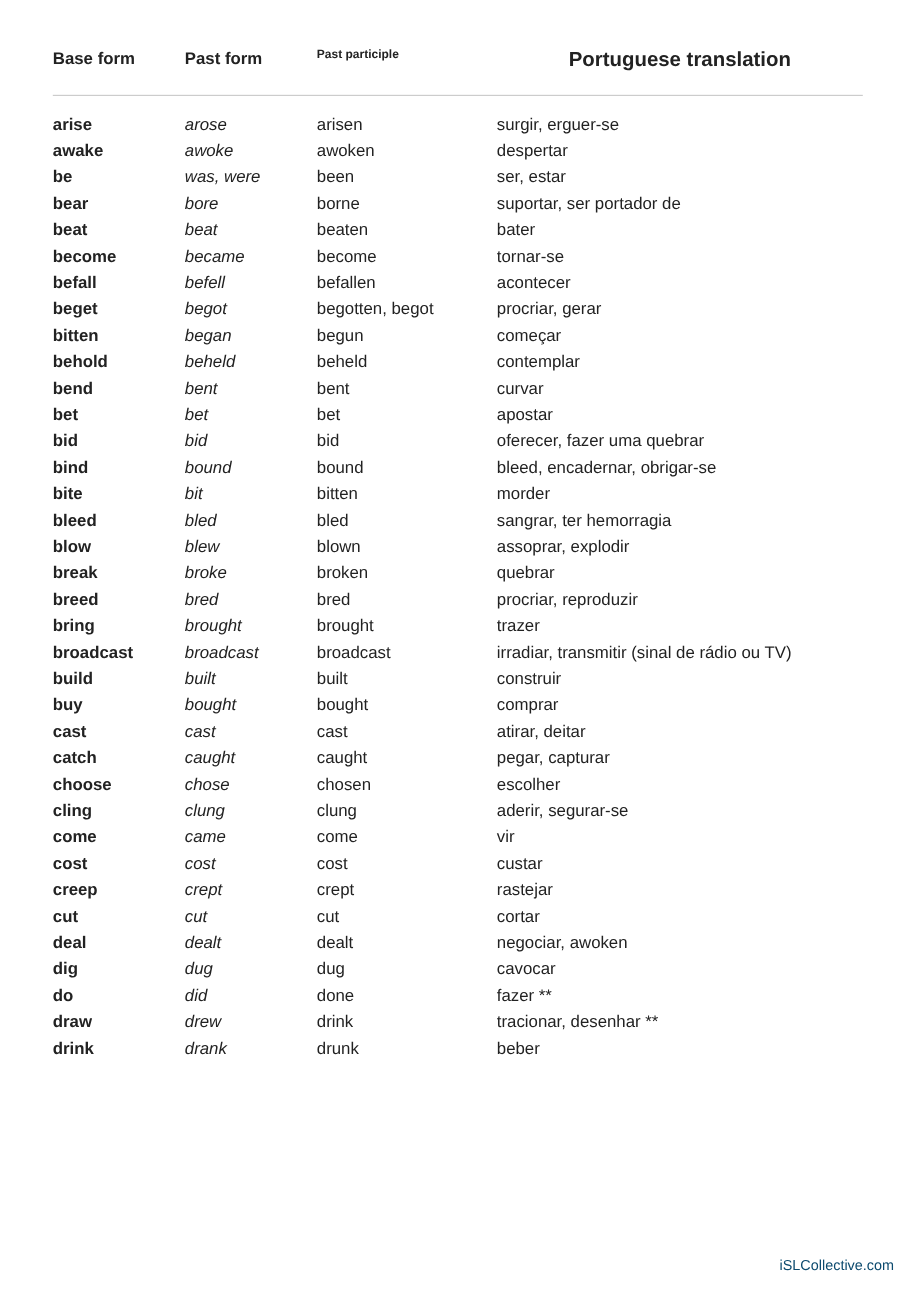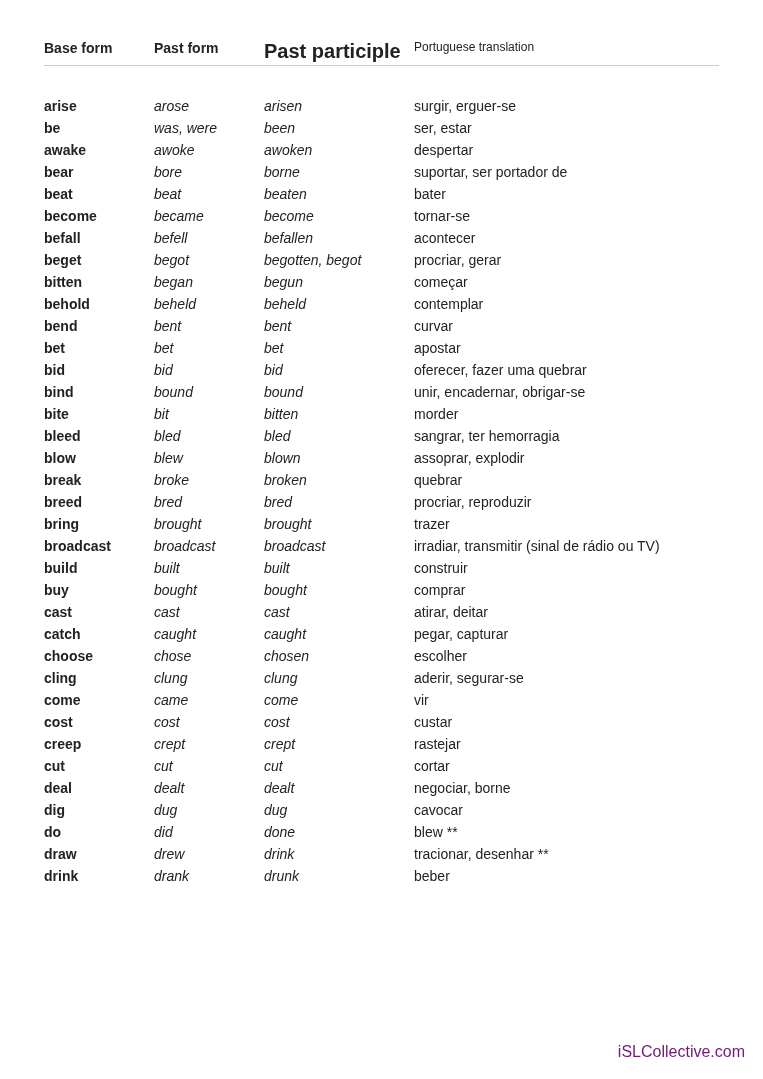--- a/index.html
+++ b/index.html
@@ -11,78 +11,78 @@
       width: 763px;
       min-height: 1079px;
       position: relative;
     }
     .page {
       padding: 40px 44px 60px 44px;
     }
     .header-row {
       display: flex;
       flex-direction: row;
-      margin-bottom: 29px;
+      margin-bottom: 12px;
       border-bottom: 1px solid #ccc;
-      padding-bottom: 2px;
+      padding-bottom: 19px;
     }
     .col-base { width: 110px; font-weight: bold; font-size: 14px; }
     .col-past { width: 110px; font-weight: bold; font-size: 14px; }
-    .col-pp { width: 150px; font-weight: bold; font-size: 20px; }
-    .col-pt { flex: 1; font-weight: normal; font-size: 12px; }
+    .col-pp { width: 150px; font-weight: bold; font-size: 10px; }
+    .col-pt { flex: 1; font-weight: bold; font-size: 17px; text-align: center; }
 
     .table-body {}
     .table-row {
       display: flex;
       flex-direction: row;
       padding: 3px 0;
     }
     .table-row:nth-child(odd) { background: #fff; }
     .cell-base { width: 110px; font-weight: bold; }
     .cell-past { width: 110px; font-style: italic; }
-    .cell-pp { width: 150px; font-style: italic; }
+    .cell-pp { width: 150px; }
     .cell-pt { flex: 1; }
     .watermark {
       position: absolute;
       bottom: 18px;
       right: 18px;
-      font-size: 16px;
-      color: #701a75;
+      font-size: 12px;
+      color: #0c4a6e;
     }
   </style>
 </head>
 <body>
 
 <div class="page">
   <div class="header-row">
     <div class="col-base">Base form</div>
     <div class="col-past">Past form</div>
     <div class="col-pp">Past participle</div>
     <div class="col-pt">Portuguese translation</div>
   </div>
   <div class="table-body" id="table-body">
   <div class="table-row">
         <div class="cell-base">arise</div>
         <div class="cell-past">arose</div>
         <div class="cell-pp">arisen</div>
         <div class="cell-pt">surgir, erguer-se</div>
       </div>
       <div class="table-row">
+        <div class="cell-base">awake</div>
+        <div class="cell-past">awoke</div>
+        <div class="cell-pp">awoken</div>
+        <div class="cell-pt">despertar</div>
+      </div>
+      <div class="table-row">
         <div class="cell-base">be</div>
         <div class="cell-past">was, were</div>
         <div class="cell-pp">been</div>
         <div class="cell-pt">ser, estar</div>
       </div>
       <div class="table-row">
-        <div class="cell-base">awake</div>
-        <div class="cell-past">awoke</div>
-        <div class="cell-pp">awoken</div>
-        <div class="cell-pt">despertar</div>
-      </div>
-      <div class="table-row">
         <div class="cell-base">bear</div>
         <div class="cell-past">bore</div>
         <div class="cell-pp">borne</div>
         <div class="cell-pt">suportar, ser portador de</div>
       </div>
       <div class="table-row">
         <div class="cell-base">beat</div>
         <div class="cell-past">beat</div>
         <div class="cell-pp">beaten</div>
         <div class="cell-pt">bater</div>
@@ -132,21 +132,21 @@
       <div class="table-row">
         <div class="cell-base">bid</div>
         <div class="cell-past">bid</div>
         <div class="cell-pp">bid</div>
         <div class="cell-pt">oferecer, fazer uma quebrar</div>
       </div>
       <div class="table-row">
         <div class="cell-base">bind</div>
         <div class="cell-past">bound</div>
         <div class="cell-pp">bound</div>
-        <div class="cell-pt">unir, encadernar, obrigar-se</div>
+        <div class="cell-pt">bleed, encadernar, obrigar-se</div>
       </div>
       <div class="table-row">
         <div class="cell-base">bite</div>
         <div class="cell-past">bit</div>
         <div class="cell-pp">bitten</div>
         <div class="cell-pt">morder</div>
       </div>
       <div class="table-row">
         <div class="cell-base">bleed</div>
         <div class="cell-past">bled</div>
@@ -240,33 +240,33 @@
       <div class="table-row">
         <div class="cell-base">cut</div>
         <div class="cell-past">cut</div>
         <div class="cell-pp">cut</div>
         <div class="cell-pt">cortar</div>
       </div>
       <div class="table-row">
         <div class="cell-base">deal</div>
         <div class="cell-past">dealt</div>
         <div class="cell-pp">dealt</div>
-        <div class="cell-pt">negociar, borne</div>
+        <div class="cell-pt">negociar, awoken</div>
       </div>
       <div class="table-row">
         <div class="cell-base">dig</div>
         <div class="cell-past">dug</div>
         <div class="cell-pp">dug</div>
         <div class="cell-pt">cavocar</div>
       </div>
       <div class="table-row">
         <div class="cell-base">do</div>
         <div class="cell-past">did</div>
         <div class="cell-pp">done</div>
-        <div class="cell-pt">blew **</div>
+        <div class="cell-pt">fazer **</div>
       </div>
       <div class="table-row">
         <div class="cell-base">draw</div>
         <div class="cell-past">drew</div>
         <div class="cell-pp">drink</div>
         <div class="cell-pt">tracionar, desenhar **</div>
       </div>
       <div class="table-row">
         <div class="cell-base">drink</div>
         <div class="cell-past">drank</div>

